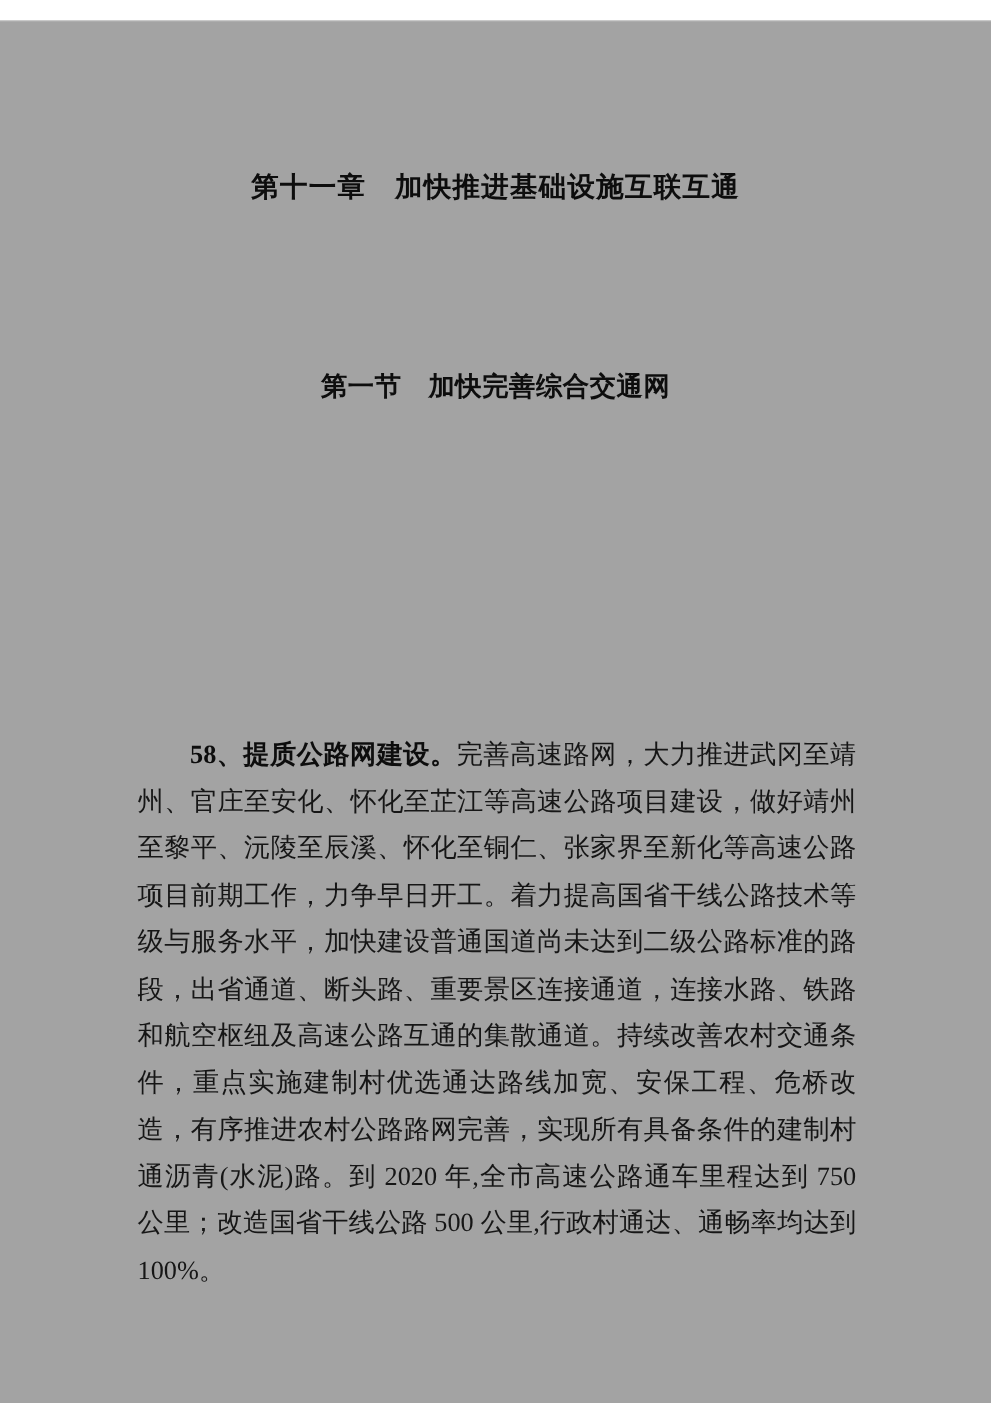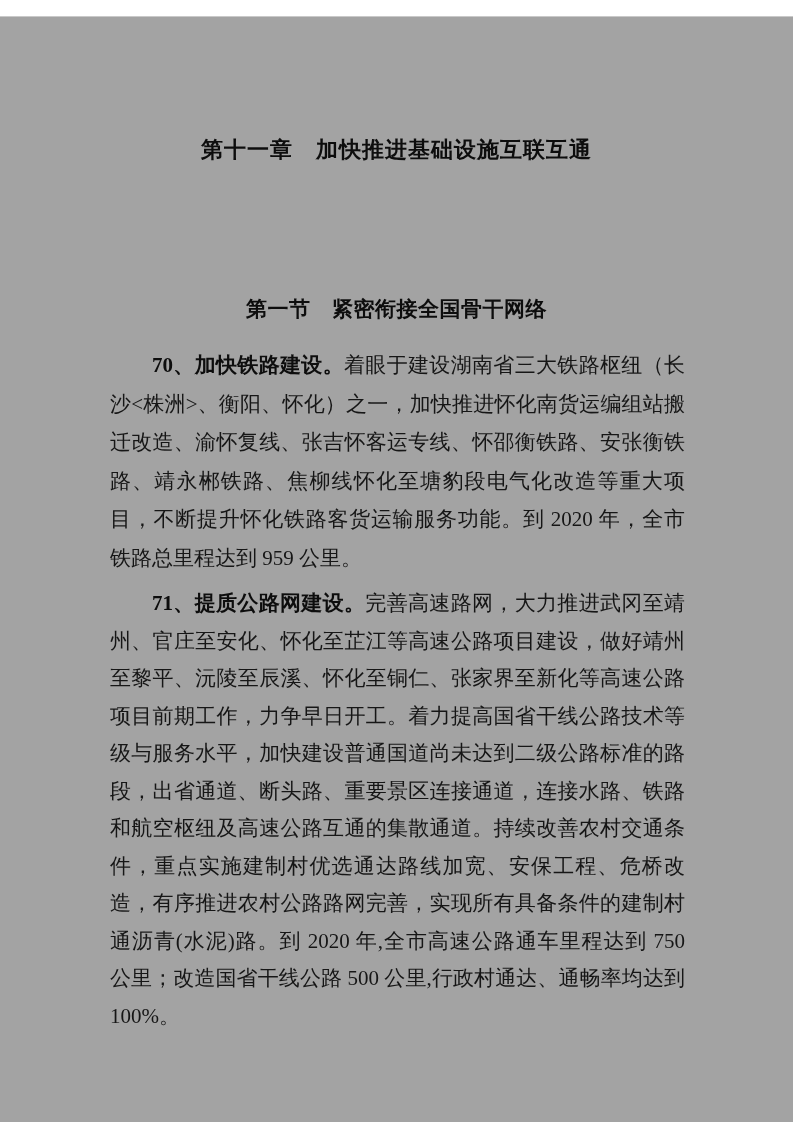--- a/index.html
+++ b/index.html
@@ -97,20 +97,19 @@
 </head>
 <body>
 
 <div class="page">
 
   <div class="scan-edge-line"></div>
 
   <h1 class="chapter-title">第十一章　加快推进基础设施互联互通</h1>
 
 
-  <h2 class="section-title">第一节　紧密衔接全国骨干网络</h2>
+  <h2 class="section-title">第一节　加快完善综合交通网</h2>
 
-  <p class="body-paragraph item-70"><b>70、加快铁路建设。</b><span>着眼于建设湖南省三大铁路枢纽（长沙&lt;株洲&gt;、衡阳、怀化）之一，加快推进怀化南货运编组站搬迁改造、渝怀复线、张吉怀客运专线、怀邵衡铁路、安张衡铁路、靖永郴铁路、焦柳线怀化至塘豹段电气化改造等重大项目，不断提升怀化铁路客货运输服务功能。到 2020 年，全市铁路总里程达到 959 公里。</span></p>
 
-  <p class="body-paragraph item-71"><b>71、提质公路网建设。</b><span>完善高速路网，大力推进武冈至靖州、官庄至安化、怀化至芷江等高速公路项目建设，做好靖州至黎平、沅陵至辰溪、怀化至铜仁、张家界至新化等高速公路项目前期工作，力争早日开工。着力提高国省干线公路技术等级与服务水平，加快建设普通国道尚未达到二级公路标准的路段，出省通道、断头路、重要景区连接通道，连接水路、铁路和航空枢纽及高速公路互通的集散通道。持续改善农村交通条件，重点实施建制村优选通达路线加宽、安保工程、危桥改造，有序推进农村公路路网完善，实现所有具备条件的建制村通沥青(水泥)路。到 2020 年,全市高速公路通车里程达到 750 公里；改造国省干线公路 500 公里,行政村通达、通畅率均达到 100%。</span></p>
+  <p class="body-paragraph item-71"><b>58、提质公路网建设。</b><span>完善高速路网，大力推进武冈至靖州、官庄至安化、怀化至芷江等高速公路项目建设，做好靖州至黎平、沅陵至辰溪、怀化至铜仁、张家界至新化等高速公路项目前期工作，力争早日开工。着力提高国省干线公路技术等级与服务水平，加快建设普通国道尚未达到二级公路标准的路段，出省通道、断头路、重要景区连接通道，连接水路、铁路和航空枢纽及高速公路互通的集散通道。持续改善农村交通条件，重点实施建制村优选通达路线加宽、安保工程、危桥改造，有序推进农村公路路网完善，实现所有具备条件的建制村通沥青(水泥)路。到 2020 年,全市高速公路通车里程达到 750 公里；改造国省干线公路 500 公里,行政村通达、通畅率均达到 100%。</span></p>
 
 
 </div>
 
 </body></html>

